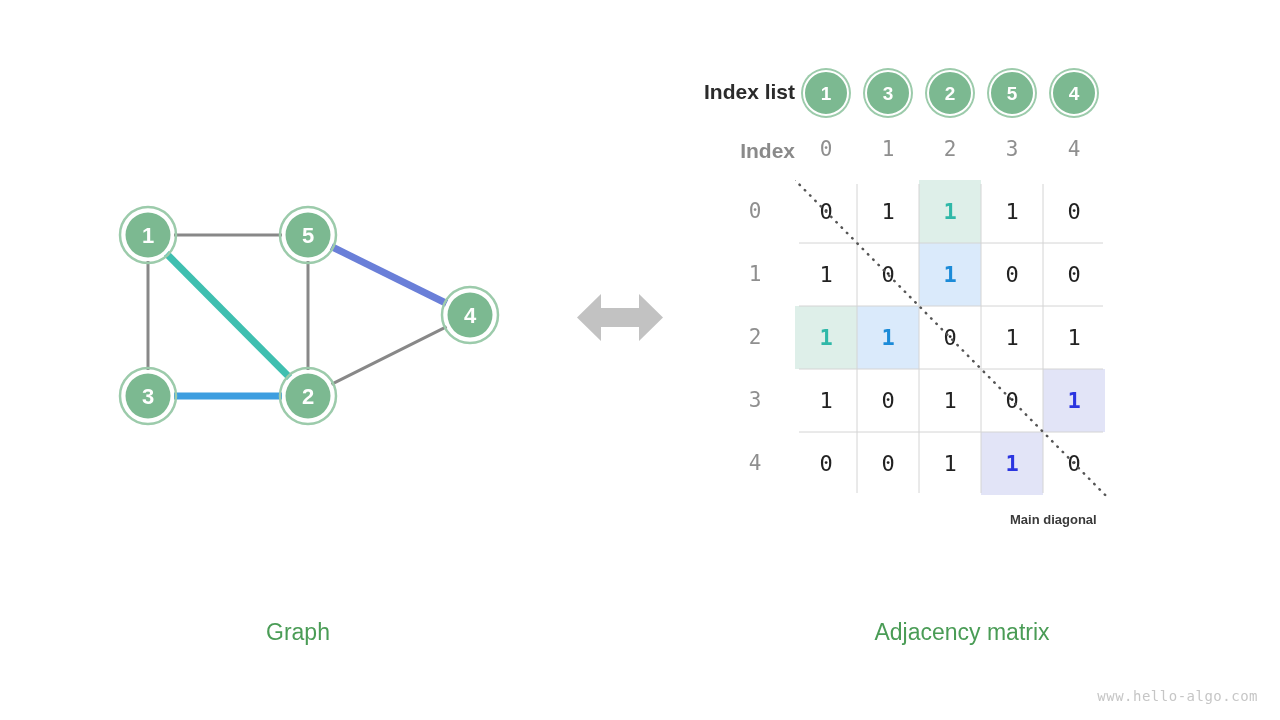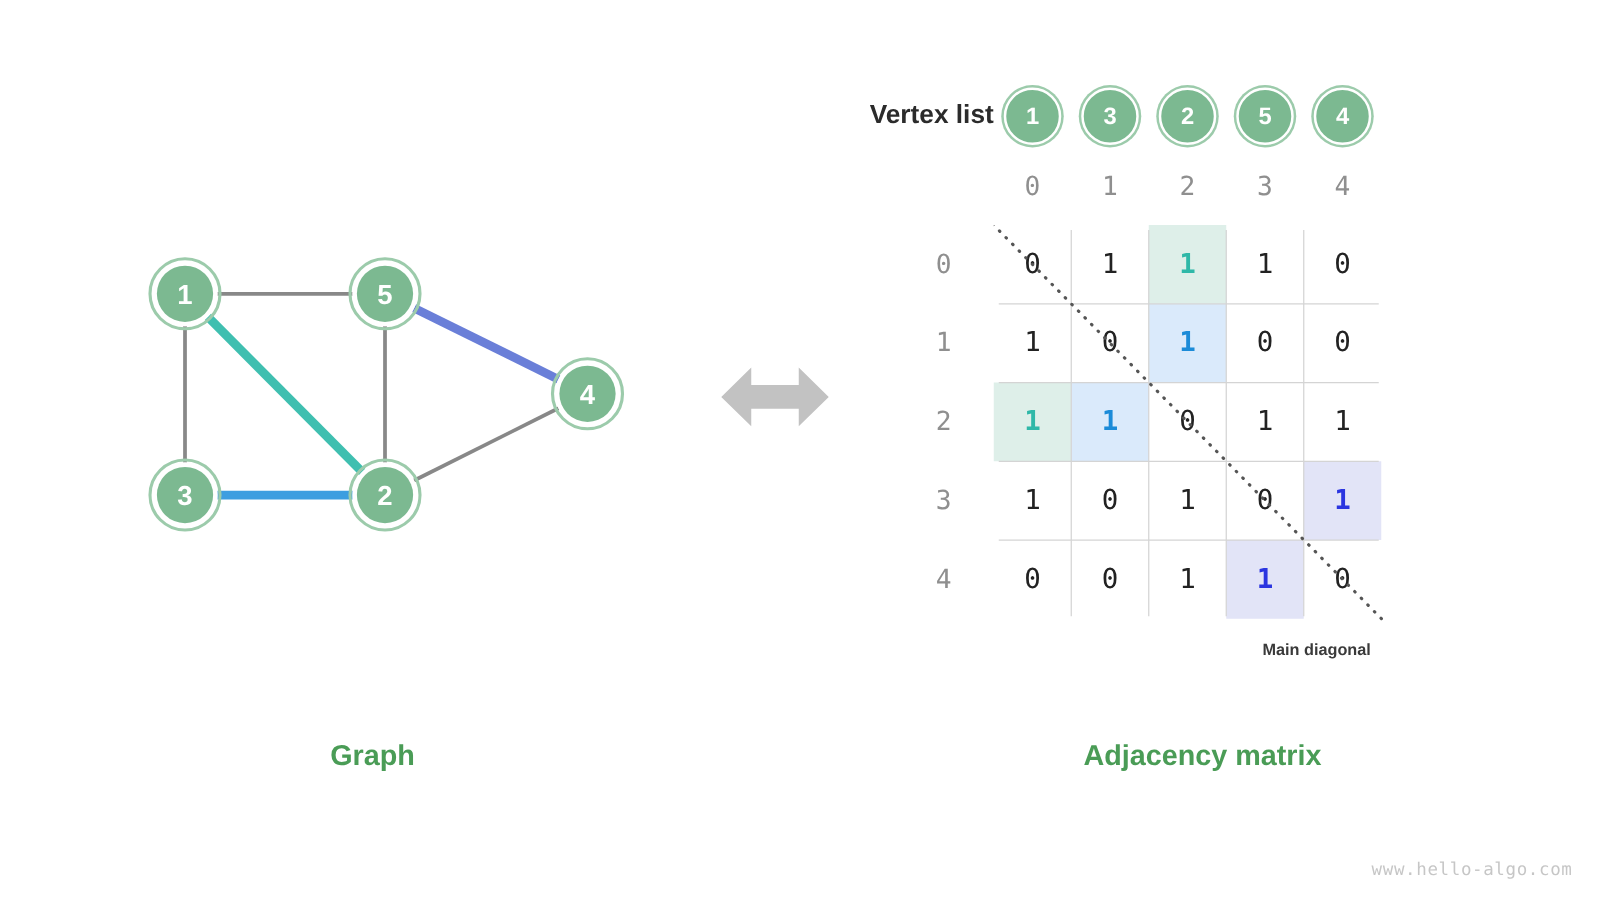--- a/index.html
+++ b/index.html
@@ -175,24 +175,25 @@
     font-weight: bold;
     color: #3a3a3a;
     white-space: nowrap;
     font-family: "Liberation Sans", sans-serif;
   }
 
   
   .caption {
     position: absolute;
     font-size: 23px;
-    font-weight: bold;
+    font-weight: normal;
     color: #4a9c56;
     text-align: center;
     font-family: "Liberation Sans", sans-serif;
+    margin-top: 28px;
   }
   #caption-graph  { left: 198px; top: 591px; width: 200px; }
   #caption-matrix { left: 842px; top: 591px; width: 240px; }
 
   #watermark {
     position: absolute;
     right: 22px;
     bottom: 16px;
     font-size: 14px;
     letter-spacing: 0.5px;
@@ -249,30 +250,31 @@
       </g>
   </svg>
 </div>
 
 <svg id="equiv-arrow" viewBox="0 0 90 55">
   <polygon points="2,27.5 26,4 26,18 64,18 64,4 88,27.5 64,51 64,37 26,37 26,51" fill="#c2c2c2"></polygon>
 </svg>
 
 <div id="matrix-panel">
 
-  <div id="vertex-list-label" class="row-head-label">Vertex list</div>
+  <div id="vertex-list-label" class="row-head-label">Index list</div>
 
   <div id="vertex-chips">
       <div class="vertex-chip" style="left: 8px;">1</div>
       <div class="vertex-chip" style="left: 70px;">3</div>
       <div class="vertex-chip" style="left: 132px;">2</div>
       <div class="vertex-chip" style="left: 194px;">5</div>
       <div class="vertex-chip" style="left: 256px;">4</div>
     </div>
 
+  <div id="index-label" class="row-head-label">Index</div>
 
   <div id="index-numbers">
       <div class="index-num" style="left: 0px;">0</div>
       <div class="index-num" style="left: 62px;">1</div>
       <div class="index-num" style="left: 124px;">2</div>
       <div class="index-num" style="left: 186px;">3</div>
       <div class="index-num" style="left: 248px;">4</div>
     </div>
 
   <div id="row-indices">

